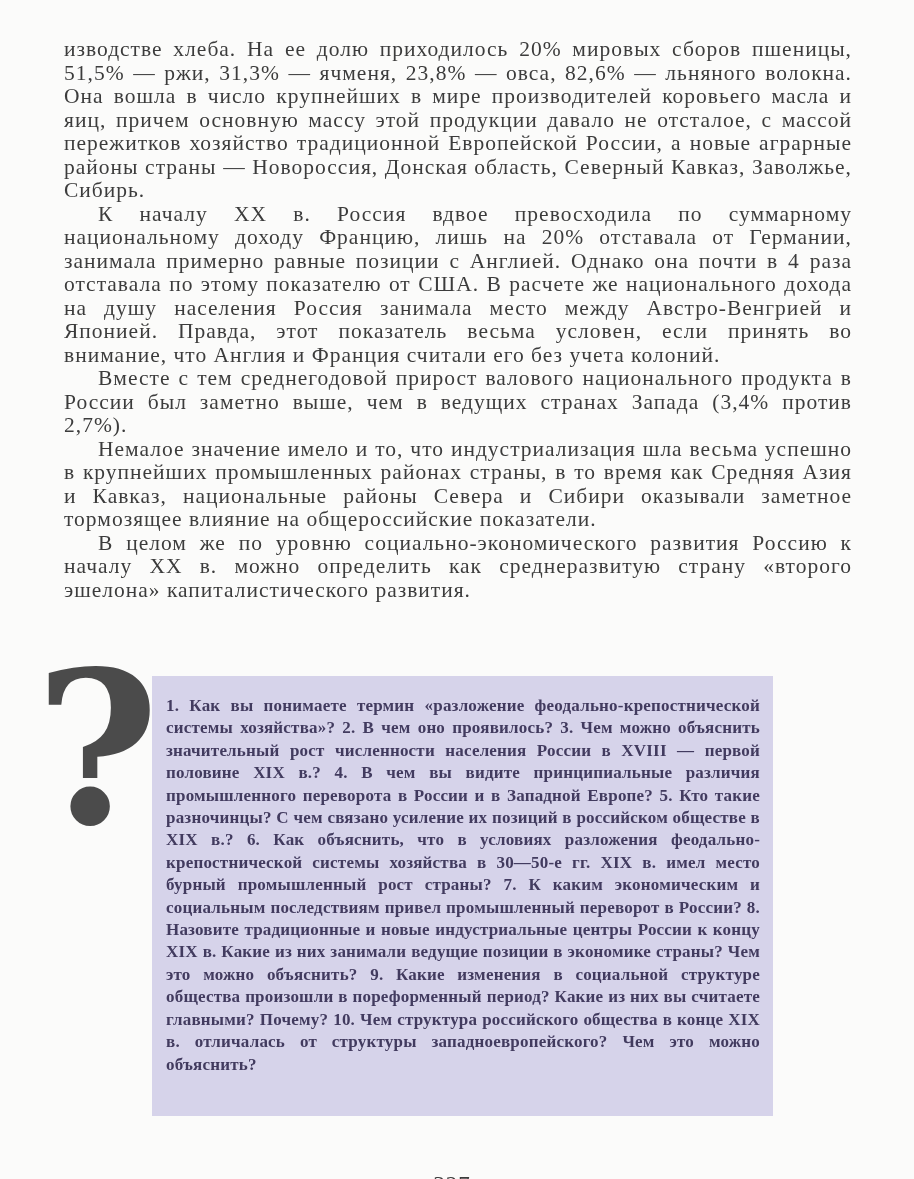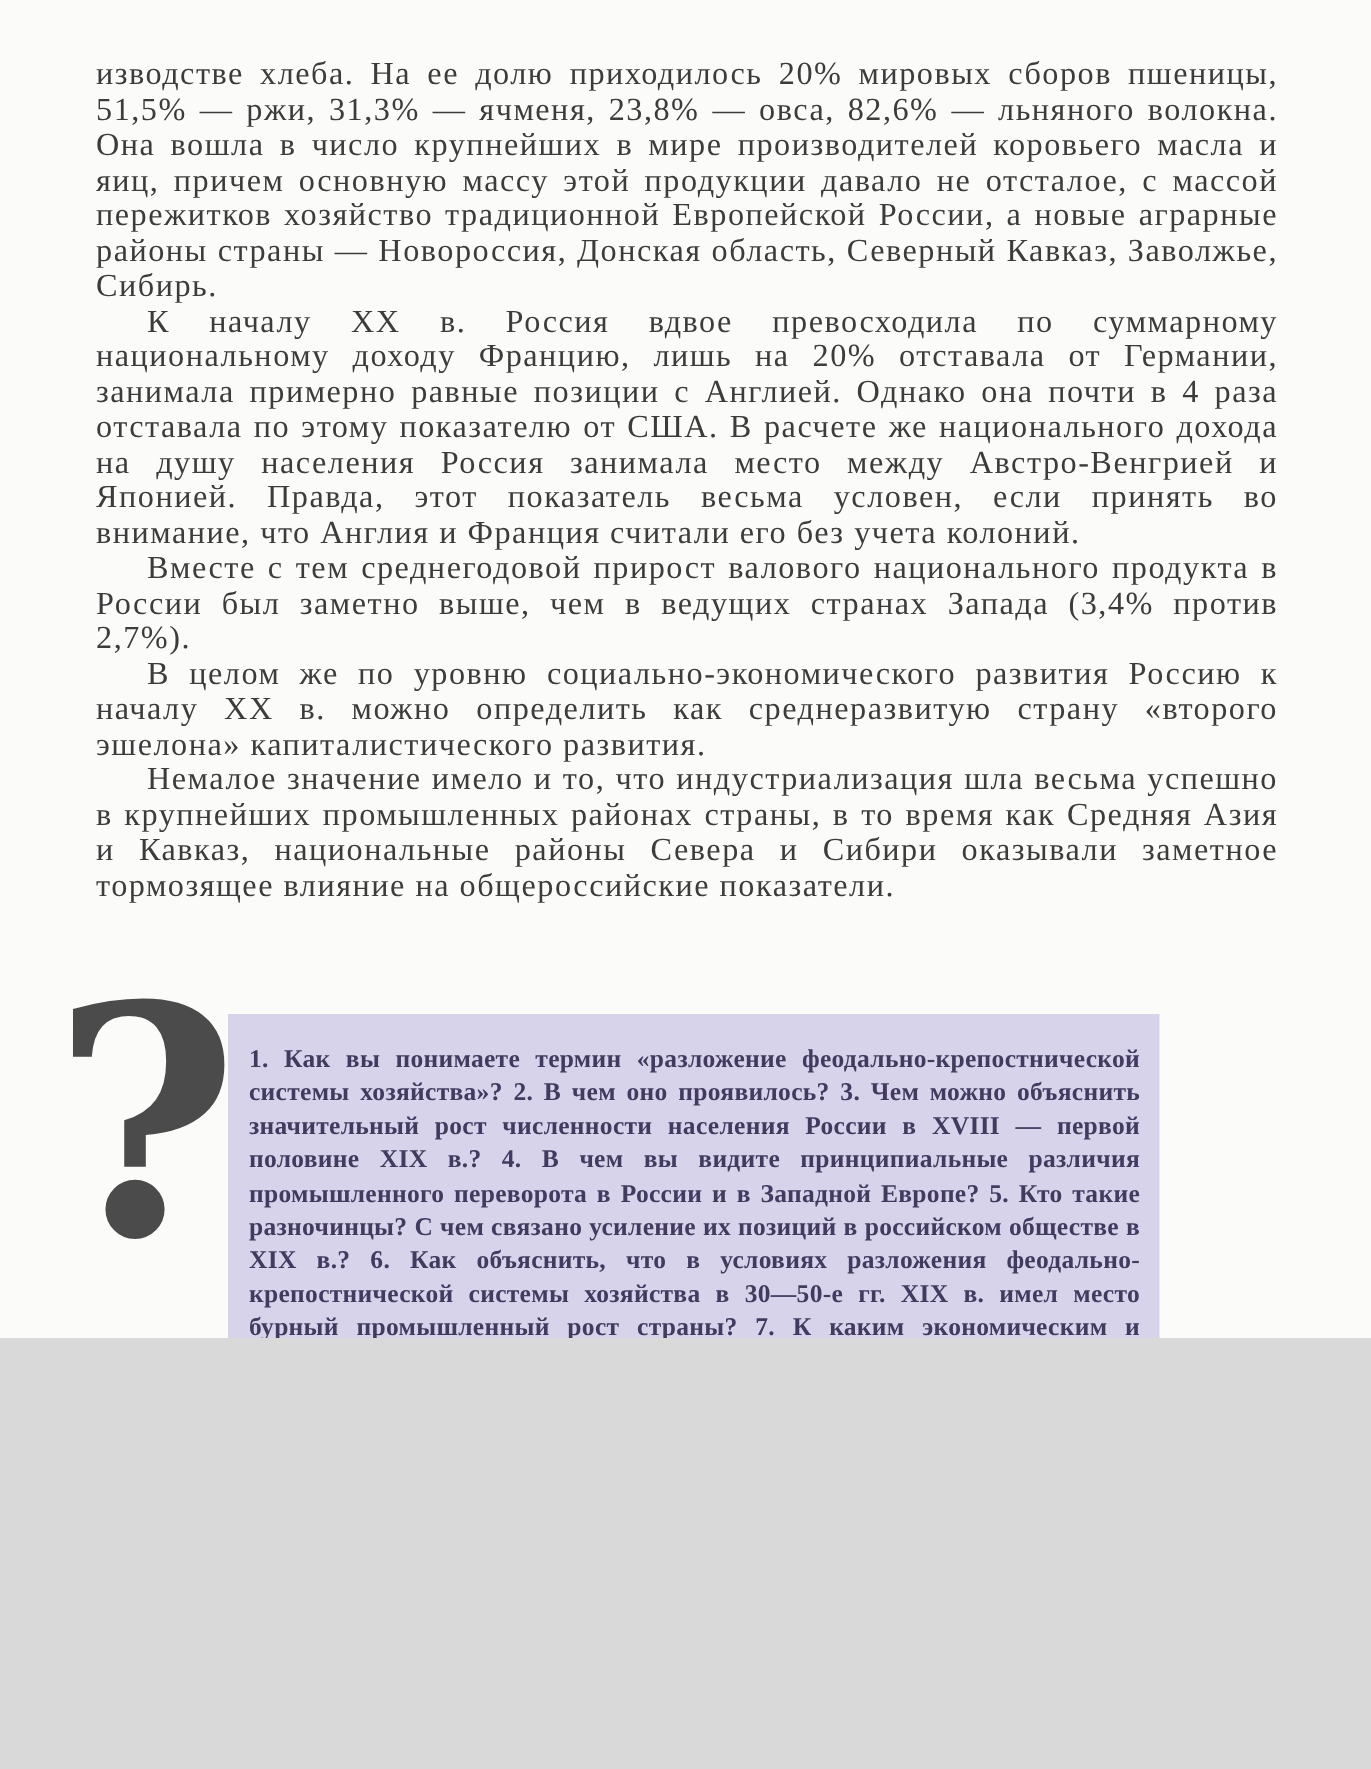--- a/index.html
+++ b/index.html
@@ -2,21 +2,21 @@
 <html lang="ru" style="--page-bg: #fbfbfa; --text: #3c3c3c; --question-block-bg: #d6d3ea; --question-text: #423b5f; --question-mark: #4b4b4b;"><head>
 <meta charset="utf-8">
 <style>
   * { margin: 0; padding: 0; box-sizing: border-box; }
   html, body { background: #d9d9d9; }
   body { font-family: "Liberation Serif", serif; }
 
   .page {
     position: relative;
     width: 914px;
-    height: 892px;
+    height: 1179px;
     margin: 0 auto;
     background: var(--page-bg, #fbfbfa);
     color: var(--text, #3c3c3c);
     overflow: hidden;
   }
 
   .main-text {
     position: absolute;
     top: 38px;
     left: 64px;
@@ -76,22 +76,22 @@
 </style>
 </head>
 <body>
 
 <div class="page">
 
   <div class="main-text">
     <p class="continuation">изводстве хлеба. На ее долю приходилось 20% мировых сборов пшеницы, 51,5% — ржи, 31,3% — ячменя, 23,8% — овса, 82,6% — льняного волокна. Она вошла в число крупнейших в мире производителей коровьего масла и яиц, причем основную массу этой продукции давало не отсталое, с массой пережитков хозяйство традиционной Европейской России, а новые аграрные районы страны — Новороссия, Донская область, Северный Кавказ, Заволжье, Сибирь.</p>
     <p>К началу XX в. Россия вдвое превосходила по суммарному национальному доходу Францию, лишь на 20% отставала от Германии, занимала примерно равные позиции с Англией. Однако она почти в 4 раза отставала по этому показателю от США. В расчете же национального дохода на душу населения Россия занимала место между Австро-Венгрией и Японией. Правда, этот показатель весьма условен, если принять во внимание, что Англия и Франция считали его без учета колоний.</p>
     <p>Вместе с тем среднегодовой прирост валового национального продукта в России был заметно выше, чем в ведущих странах Запада (3,4% против 2,7%).</p>
+    <p>Немалое значение имело и то, что индустриализация шла весьма успешно в крупнейших промышленных районах страны, в то время как Средняя Азия и Кавказ, национальные районы Севера и Сибири оказывали заметное тормозящее влияние на общероссийские показатели.</p>
     <p>В целом же по уровню социально-экономического развития Россию к началу XX в. можно определить как среднеразвитую страну «второго эшелона» капиталистического развития.</p>
-    <p>Немалое значение имело и то, что индустриализация шла весьма успешно в крупнейших промышленных районах страны, в то время как Средняя Азия и Кавказ, национальные районы Севера и Сибири оказывали заметное тормозящее влияние на общероссийские показатели.</p>
   </div>
 
   <div class="qmark-box">?</div>
 
   <div class="qblock">1. Как вы понимаете термин «разложение феодально-крепостнической системы хозяйства»? 2. В чем оно проявилось? 3. Чем можно объяснить значительный рост численности населения России в XVIII — первой половине XIX в.? 4. В чем вы видите принципиальные различия промышленного переворота в России и в Западной Европе? 5. Кто такие разночинцы? С чем связано усиление их позиций в российском обществе в XIX в.? 6. Как объяснить, что в условиях разложения феодально-крепостнической системы хозяйства в 30—50-е гг. XIX в. имел место бурный промышленный рост страны? 7. К каким экономическим и социальным последствиям привел промышленный переворот в России? 8. Назовите традиционные и новые индустриальные центры России к концу XIX в. Какие из них занимали ведущие позиции в экономике страны? Чем это можно объяснить? 9. Какие изменения в социальной структуре общества произошли в пореформенный период? Какие из них вы считаете главными? Почему? 10. Чем структура российского общества в конце XIX в. отличалась от структуры западноевропейского? Чем это можно объяснить?</div>
 
   <div class="page-number">327</div>
 
 </div>
 

